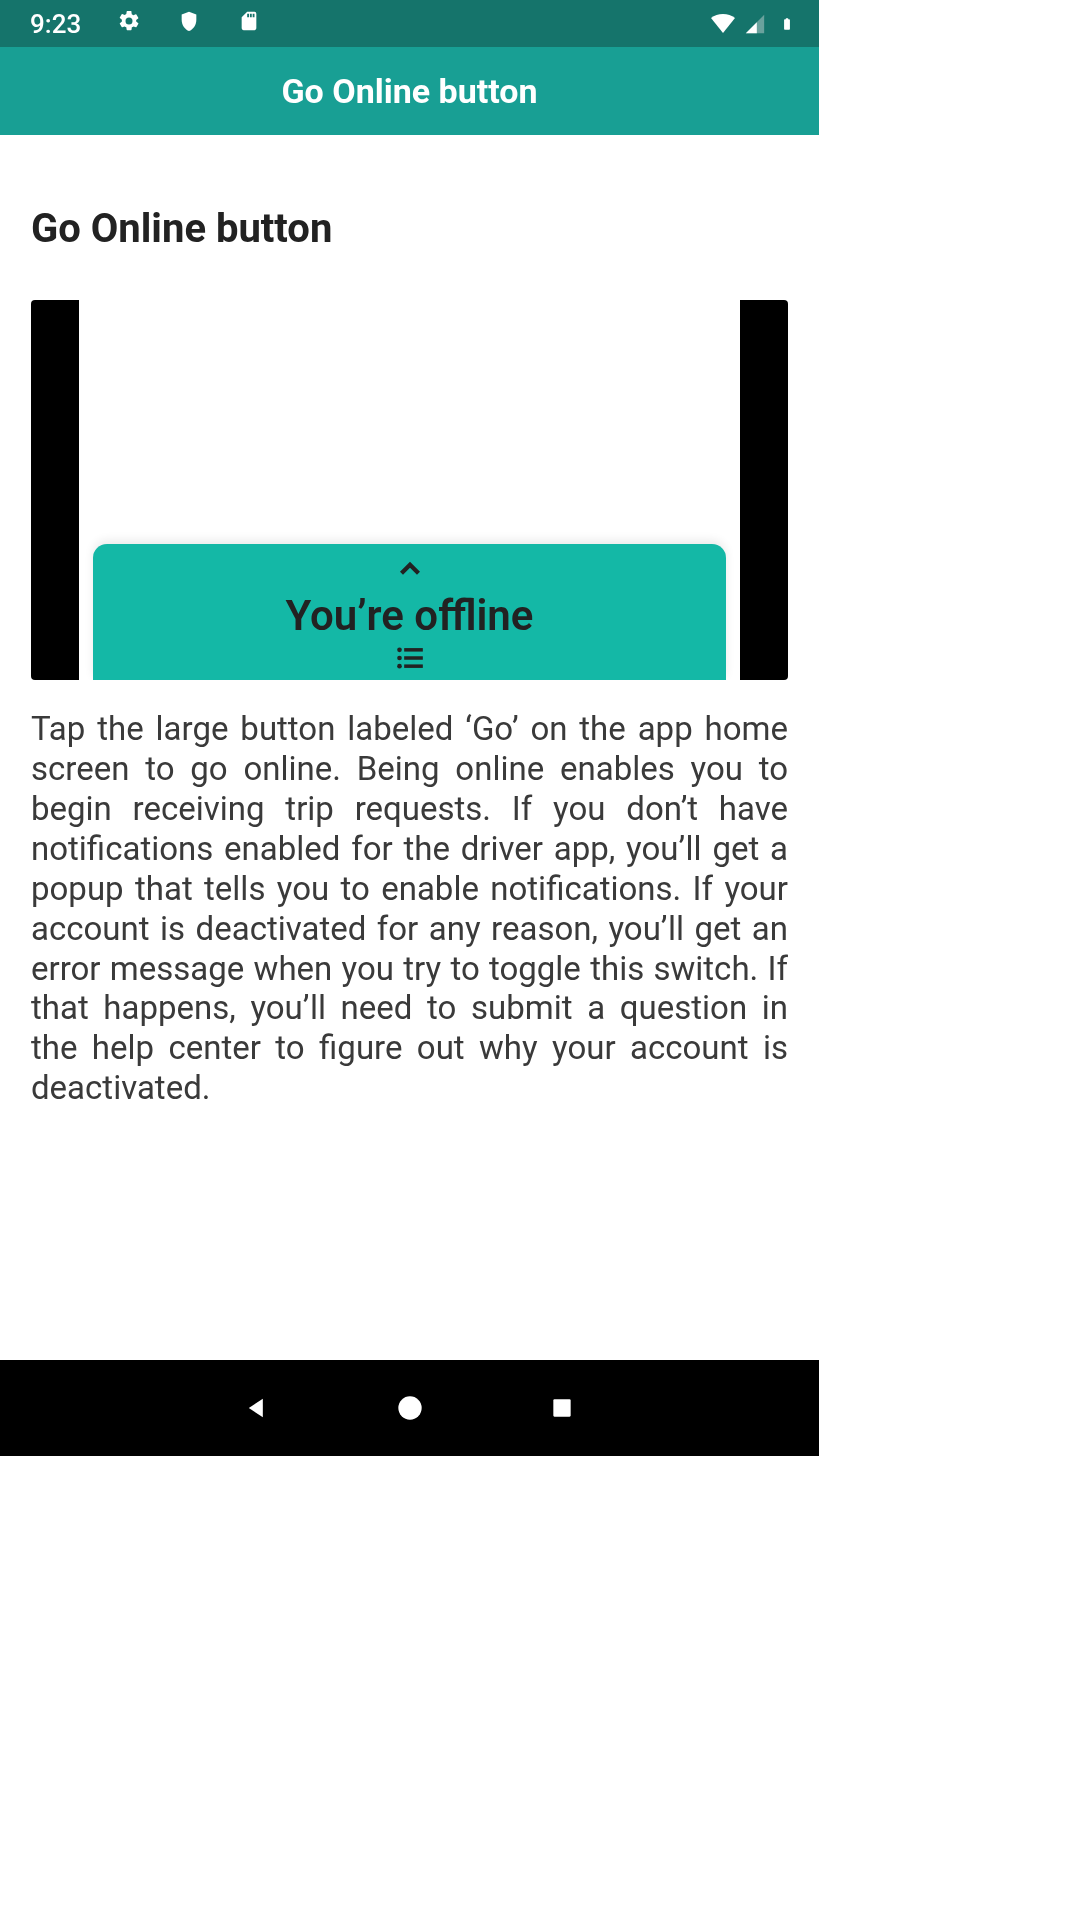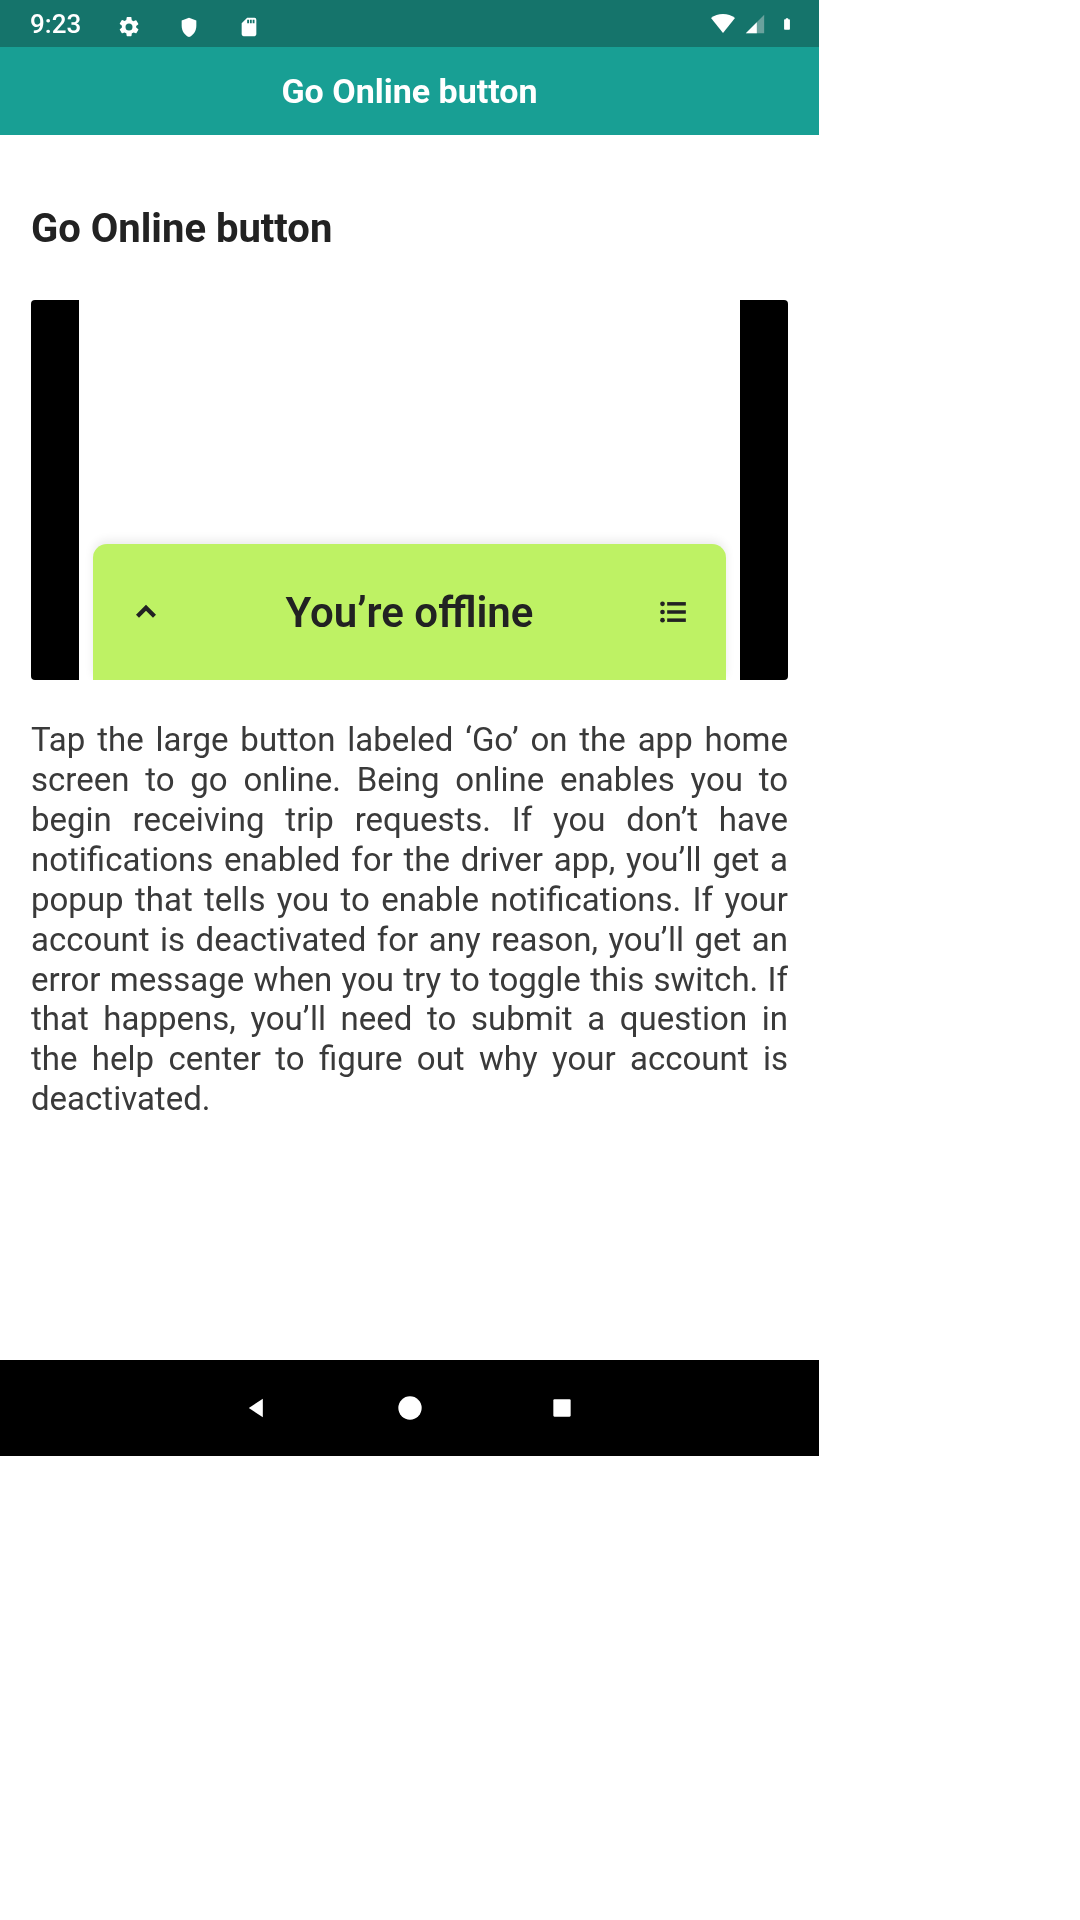--- a/index.html
+++ b/index.html
@@ -15,21 +15,21 @@
     
     .status-bar {
       height: 47px;
       background: #15746b;
       display: flex;
       align-items: center;
       justify-content: space-between;
       padding: 0 20px 0 30px;
       color: #ffffff;
     }
-    .status-left { display: flex; align-items: flex-end; gap: 36px; }
+    .status-left { display: flex; align-items: flex-start; gap: 36px; }
     .status-right { display: flex; align-items: center; gap: 8px; }
     .status-time { font-size: 26px; font-weight: 500; }
     .status-icon { width: 24px; height: 24px; display: flex; align-items: center; justify-content: center; }
     
     .app-bar {
       height: 88px;
       background: #189f94;
       display: flex;
       align-items: center;
       justify-content: center;
@@ -100,34 +100,35 @@
       font-size: 38px;
       font-weight: 600;
       box-shadow: 0 6px 14px rgba(0,0,0,0.25);
     }
     .offline-panel {
       position: absolute;
       left: 14px;
       right: 14px;
       bottom: 0;
       height: 136px;
-      background: #bef264;
+      background: #14b8a6;
       border-radius: 14px 14px 0 0;
       box-shadow: 0 -4px 10px rgba(0,0,0,0.08);
       display: flex;
       align-items: center;
       justify-content: space-between;
       padding: 8px 36px;
+      flex-direction: column;
     }
     .offline-title { font-size: 42px; font-weight: 600; color: #222; }
     .chevron-up { width: 34px; height: 34px; }
     .list-icon { width: 34px; height: 28px; }
     
     .body-text {
-      margin-top: 40px;
+      margin-top: 29px;
       font-size: 33px;
       line-height: 1.21;
       color: #3a3a3a;
       text-align: justify;
       text-justify: inter-word;
     }
     
     .nav-bar {
       height: 96px;
       background: #000000;

